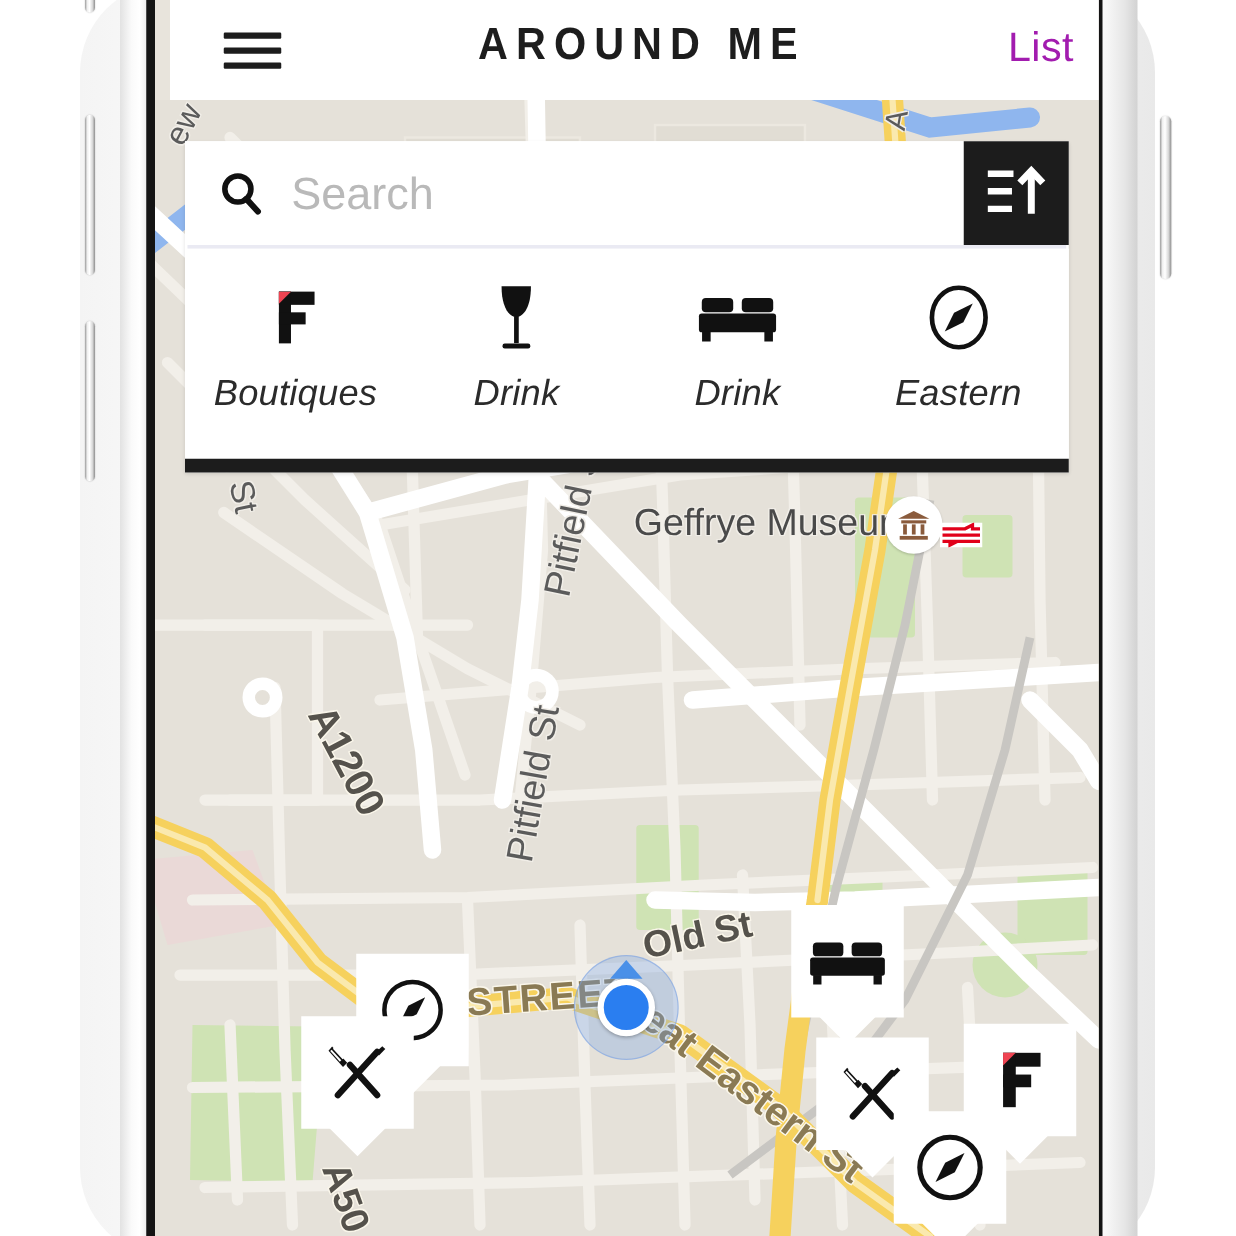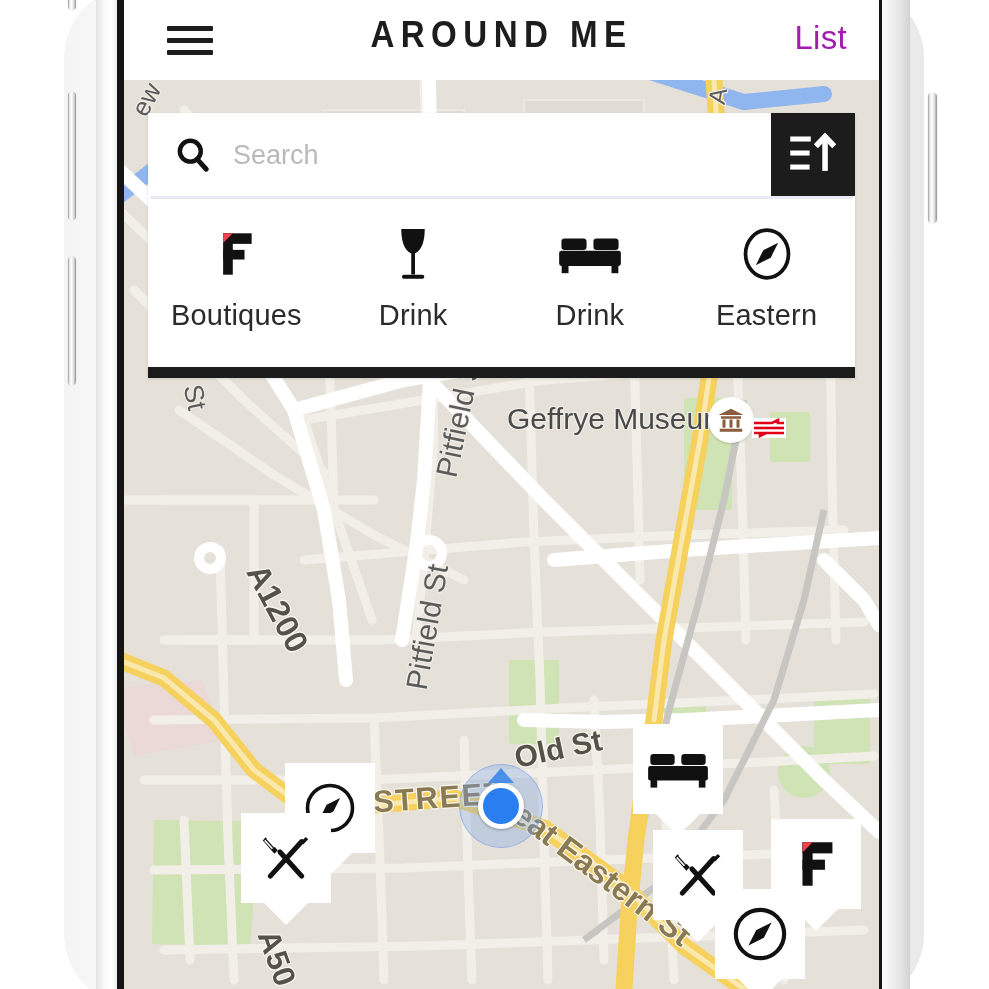--- a/index.html
+++ b/index.html
@@ -47,21 +47,21 @@
 
   
   #screen {
     position: absolute; left: 124px; top: 0px;
     width: 755px; height: 989px;
     overflow: hidden; background: #e8e4dc;
   }
 
   
   .header {
-    position: absolute; left: 0; top: 0; width: 755px; height: 80px;
+    position: absolute; left: 12px; top: 0; width: 755px; height: 80px;
     background: #ffffff; z-index: 40;
   }
   .hamburger {
     position: absolute; left: 43px; top: 17px; width: 46px; height: 46px;
     cursor: pointer;
   }
   .hamburger span {
     position: absolute; left: 0; width: 46px; height: 5px; background: #1d1d1d; border-radius: 1px;
   }
   .hamburger span:nth-child(1) { top: 9px; }
@@ -97,34 +97,35 @@
     box-shadow: 0 1px 3px rgba(0,0,0,.12);
   }
   .search-row { position: relative; height: 83px; background: #fff; }
   .search-icon {
     position: absolute; left: 26px; top: 23px; width: 38px; height: 38px;
   }
   .search-input {
     position: absolute; left: 85px; top: 14px; width: 560px; height: 56px;
     border: none; outline: none; background: transparent;
     font-family: "Liberation Sans", sans-serif;
-    font-size: 27px; color: #2a2a2a;
+    font-size: 36px; color: #2a2a2a;
   }
   .search-input::placeholder { color: #b9b9b9; }
   .sort-btn {
     position: absolute; right: 0; top: 0; width: 84px; height: 83px;
     background: #1c1c1c; cursor: pointer;
   }
   .panel-divider {
     height: 3px; background: #eaeaf3; margin: 0 2px;
   }
 
   .cats {
     display: flex; background: #fff; height: 168px;
     padding-top: 22px;
+    font-style: italic;
   }
   .cat {
     flex: 1; display: flex; flex-direction: column;
     align-items: center; cursor: pointer;
   }
   .cat-icon { height: 66px; display: flex; align-items: center; justify-content: center; }
   .cat-label {
     margin-top: 12px; font-size: 29px; color: #2b2b2b;
     font-family: "Liberation Sans", sans-serif; letter-spacing: .2px;
   }

